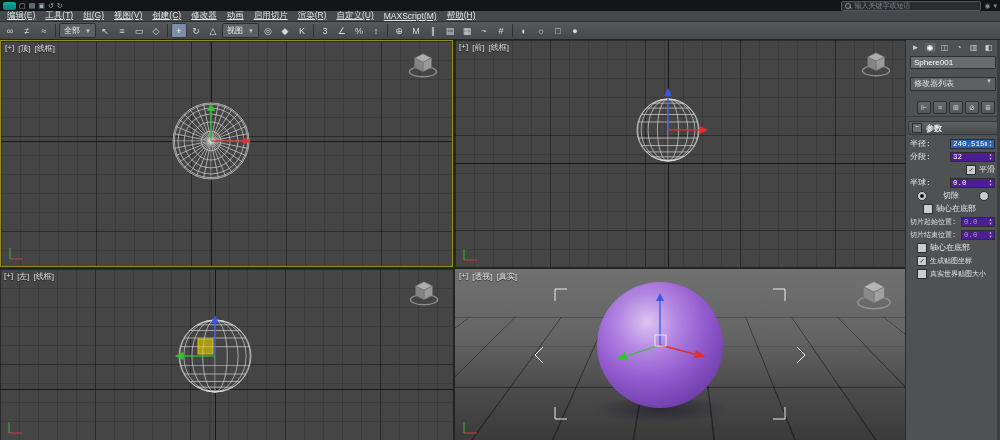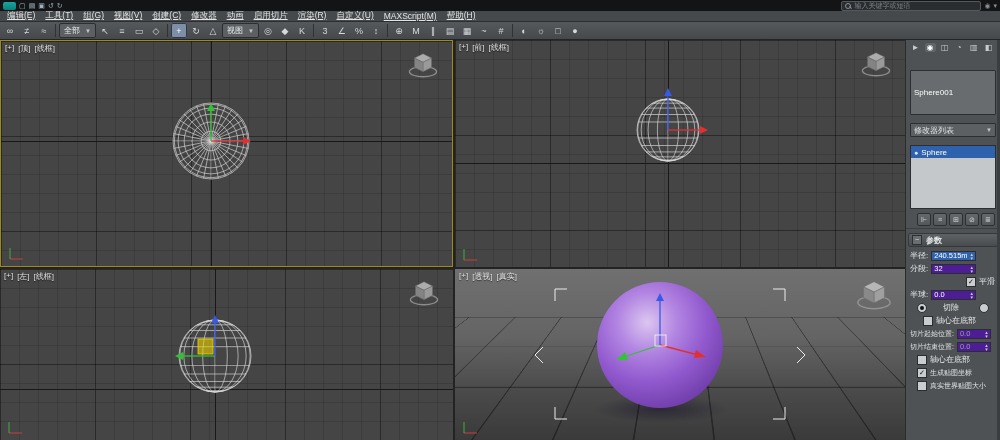--- a/index.html
+++ b/index.html
@@ -67,34 +67,34 @@
   .sphere3d{position:absolute;left:142px;top:13px;width:126px;height:126px;border-radius:50%;z-index:3;
       background:radial-gradient(circle at 40% 32%, #dcc6f0 0%, #b285e2 26%, #9159ce 52%, #6e3ca8 80%, #552f86 100%);}
   .brackets path{stroke:#ececec;stroke-width:1;fill:none;}
 
   
   .cmdpanel{position:relative;width:95px;height:400px;background:#4e5254;border-left:1px solid #292b2d;box-sizing:border-box;color:#e3e5e6;flex:0 0 auto;}
   .cp-scroll{position:absolute;right:0;top:0;bottom:0;width:3px;background:#3b3e40;}
   .cp-tabs{display:flex;align-items:center;justify-content:space-between;height:13px;padding:1px 6px 0 4px;}
   .cp-tab{font-size:8px;color:#c9cccd;width:11px;text-align:center;cursor:default;}
   .cp-tab.active{background:#5f6466;border-radius:2px;color:#fff;}
-  .cp-name{margin:16px 4px 1px;height:11px;background:#686c6e;border:1px solid #2c2e30;border-radius:1px;display:flex;align-items:center;padding:16px 3px;font-size:8px;color:#fff;}
-  .cp-drop{margin:8px 4px;height:12px;background:#5c6062;border:1px solid #2c2e30;border-radius:1px;display:flex;align-items:center;justify-content:space-between;padding:0 3px;font-size:8px;}
+  .cp-name{margin:2px 4px 1px;height:11px;background:#686c6e;border:1px solid #2c2e30;border-radius:1px;display:flex;align-items:center;padding:0 3px;font-size:8px;color:#fff;}
+  .cp-drop{margin:8px 4px;height:12px;background:#5c6062;border:1px solid #2c2e30;border-radius:1px;display:flex;justify-content:space-between;padding:0 3px;font-size:8px;}
   .cp-drop .dd{font-size:6px;color:#c3c6c8;}
   .cp-stack{margin:2px 4px;height:62px;background:#c4c8ca;border:1px solid #2c2e30;}
   .stack-row{display:flex;align-items:center;gap:3px;height:12px;padding:0 3px;font-size:8px;}
   .stack-row.sel{background:#2f62ad;color:#fff;}
   .s-ico{font-size:7px;color:#dfe6ff;}
   .cp-stackbtns{display:flex;justify-content:flex-end;gap:2px;padding:2px 5px 2px 0;border-bottom:1px solid #3c3f41;}
   .sb{width:12px;height:11px;background:linear-gradient(#64686a,#54585a);border:1px solid #2c2e30;border-radius:2px;font-size:7px;color:#d6d9da;display:flex;align-items:center;justify-content:center;cursor:default;}
-  .rollout{margin:4px 2px 0;}
+  .rollout{margin:4px 2px 0;font-family:Liberation Mono, monospace;}
   .ro-h{height:12px;background:linear-gradient(#5e6264,#484c4e);border:1px solid #35383a;border-radius:2px;display:flex;align-items:center;gap:4px;padding:0 3px;font-size:8px;font-weight:bold;}
   .ro-box{width:8px;height:8px;background:#6a6e70;border:1px solid #2c2e30;font-size:7px;line-height:7px;text-align:center;font-weight:normal;}
   .ro-b{padding:3px 3px 0 2px;display:flex;flex-direction:column;gap:2px;}
-  .prow{display:flex;align-items:center;justify-content:flex-start;gap:3px;height:11px;}
+  .prow{display:flex;align-items:center;justify-content:space-between;gap:3px;height:11px;}
   .plabel{font-size:8px;color:#e3e5e6;white-space:nowrap;}
   .plabel.small{font-size:7px;}
   .spin{width:45px;height:10px;background:#4c1d95;border:1px solid #2b2d2f;display:flex;align-items:center;box-sizing:border-box;flex:0 0 auto;}
   .spin.narrow{width:34px;}
   .sval{flex:1;font-size:7.5px;color:#fff;padding-left:2px;white-space:nowrap;overflow:hidden;}
   .spin.sel{background:#2f62ad;}
   .spin.dis .sval{color:#9aa0a3;}
   .sarrows{display:flex;flex-direction:column;width:7px;line-height:4px;font-size:5px;color:#c9cccd;text-align:center;}
   .crow{display:flex;align-items:center;gap:3px;height:11px;padding-left:7px;}
   .cb{width:8px;height:8px;background:#c9cdcf;border:1px solid #2b2d2f;font-size:7px;line-height:8px;text-align:center;color:#111;flex:0 0 auto;}
@@ -378,26 +378,20 @@
         <span class="cp-tab">◫</span>
         <span class="cp-tab">◔</span>
         <span class="cp-tab">▥</span>
         <span class="cp-tab">◧</span>
       </div>
       <div class="cp-name">Sphere001</div>
       <div class="cp-drop">
         <span>修改器列表</span>
         <span class="dd">▼</span>
       </div>
-      <div class="cp-stack">
-        <div class="stack-row sel">
-          <span class="s-ico">●</span>
-          <span>Sphere</span>
-        </div>
-      </div>
       <div class="cp-stackbtns">
         <span class="sb">⊩</span>
         <span class="sb">≡</span>
         <span class="sb">⊞</span>
         <span class="sb">⊘</span>
         <span class="sb">≣</span>
       </div>
 
       <div class="rollout">
         <div class="ro-h">

